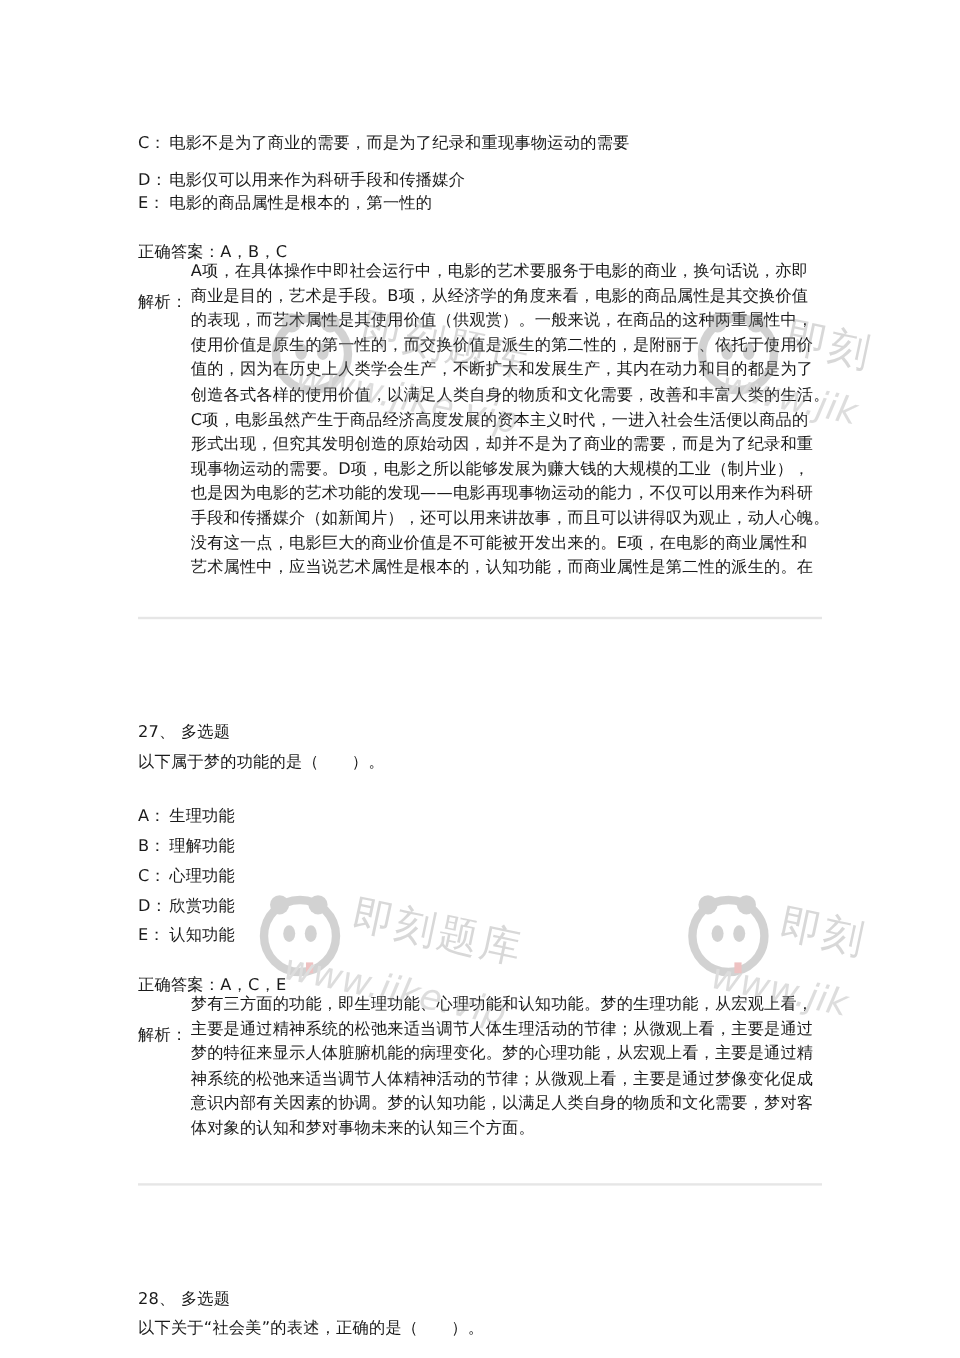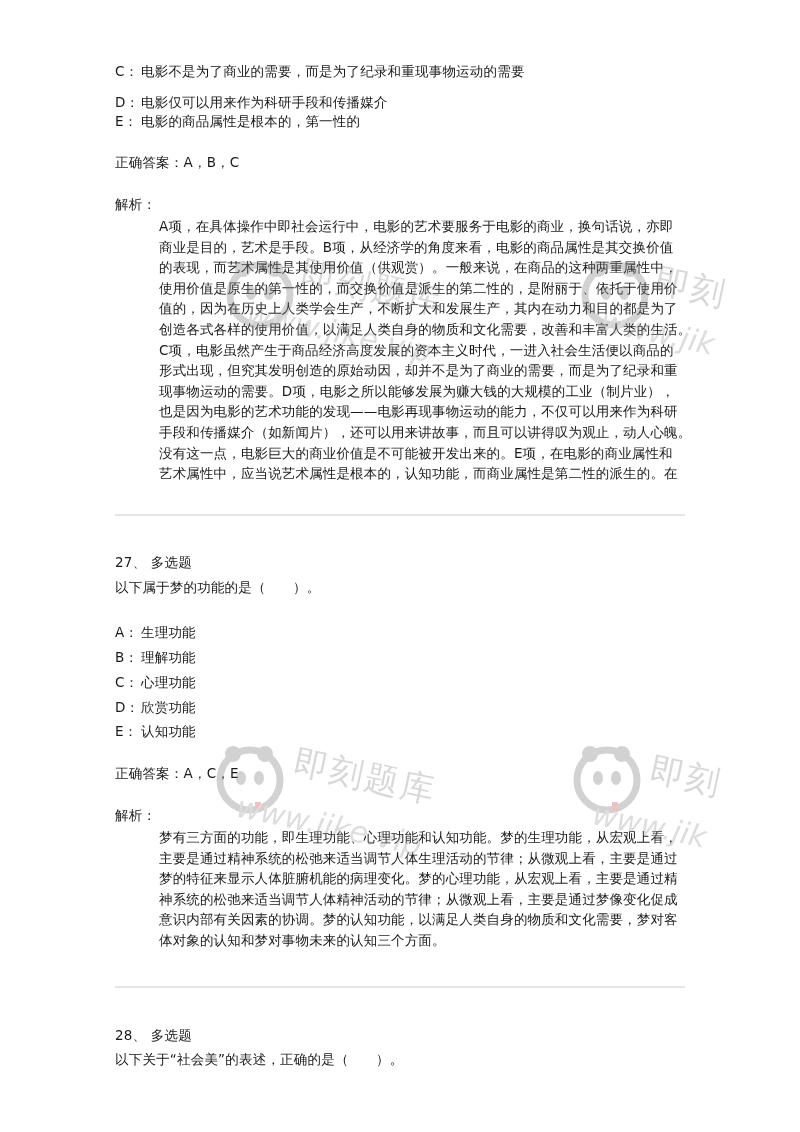--- a/index.html
+++ b/index.html
@@ -21,20 +21,21 @@
       top: 0;
       width: 570px;
     }
     .line {
       position: absolute;
       left: 0;
       font-size: 13.5px;
       line-height: 18px;
       white-space: nowrap;
       letter-spacing: 0.2px;
+      margin-top: 48px;
     }
     .para {
       position: absolute;
       left: 0;
       width: 570px;
       font-size: 13.5px;
       line-height: 20.6px;
       letter-spacing: 0.15px;
       text-align: justify;
     }

